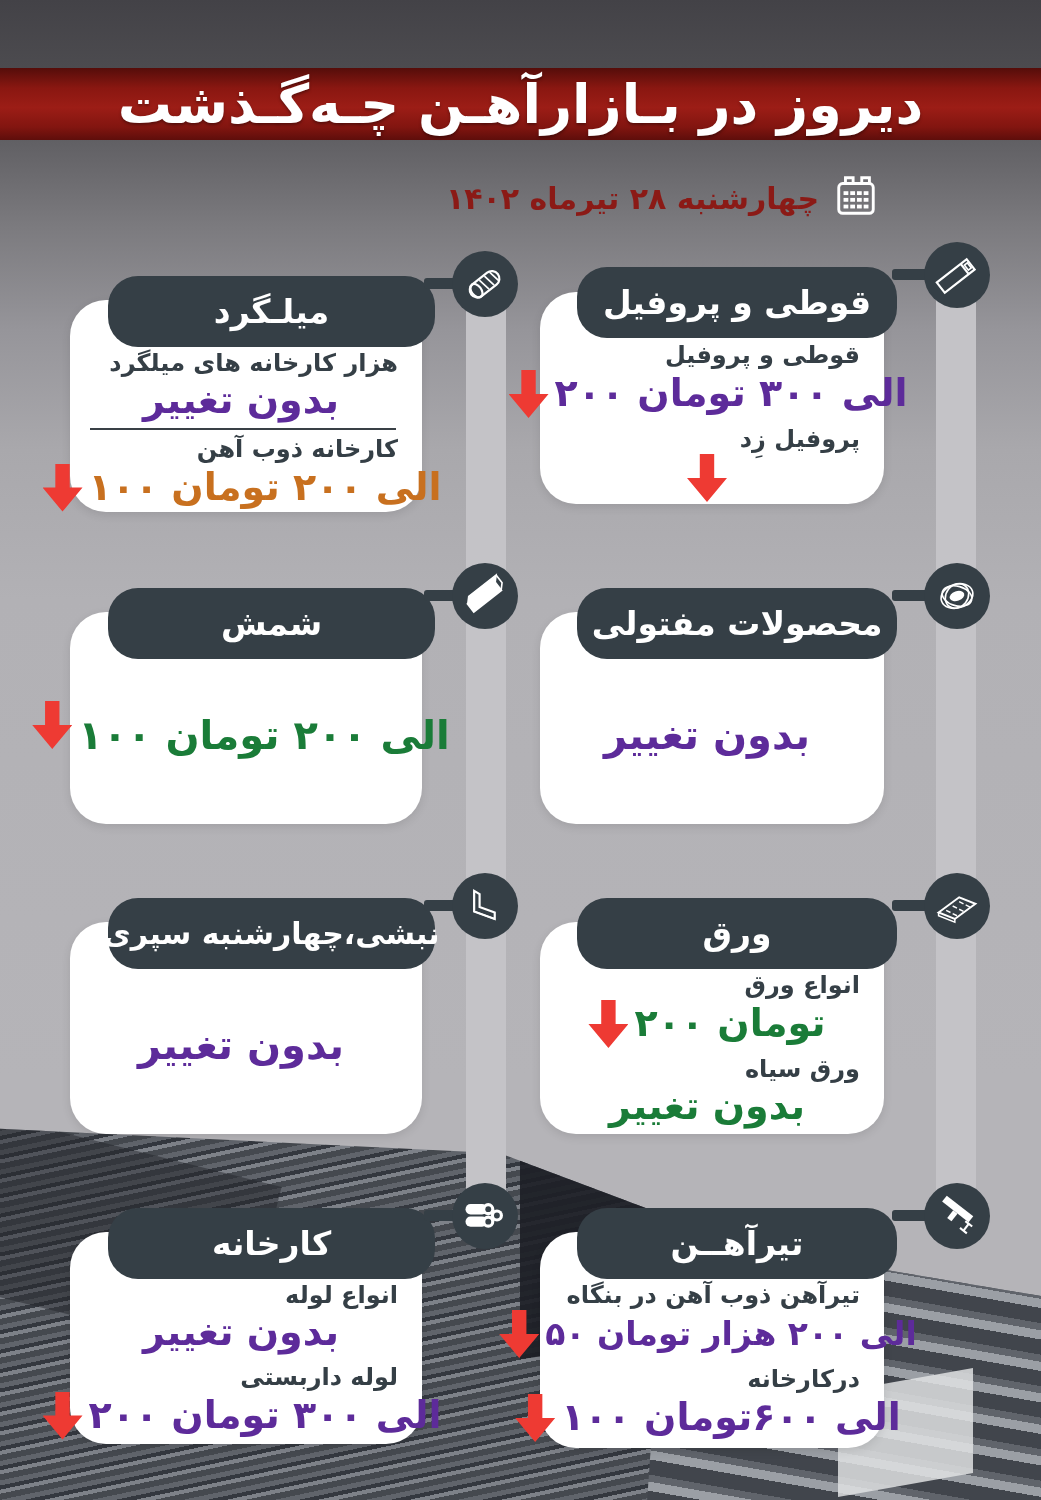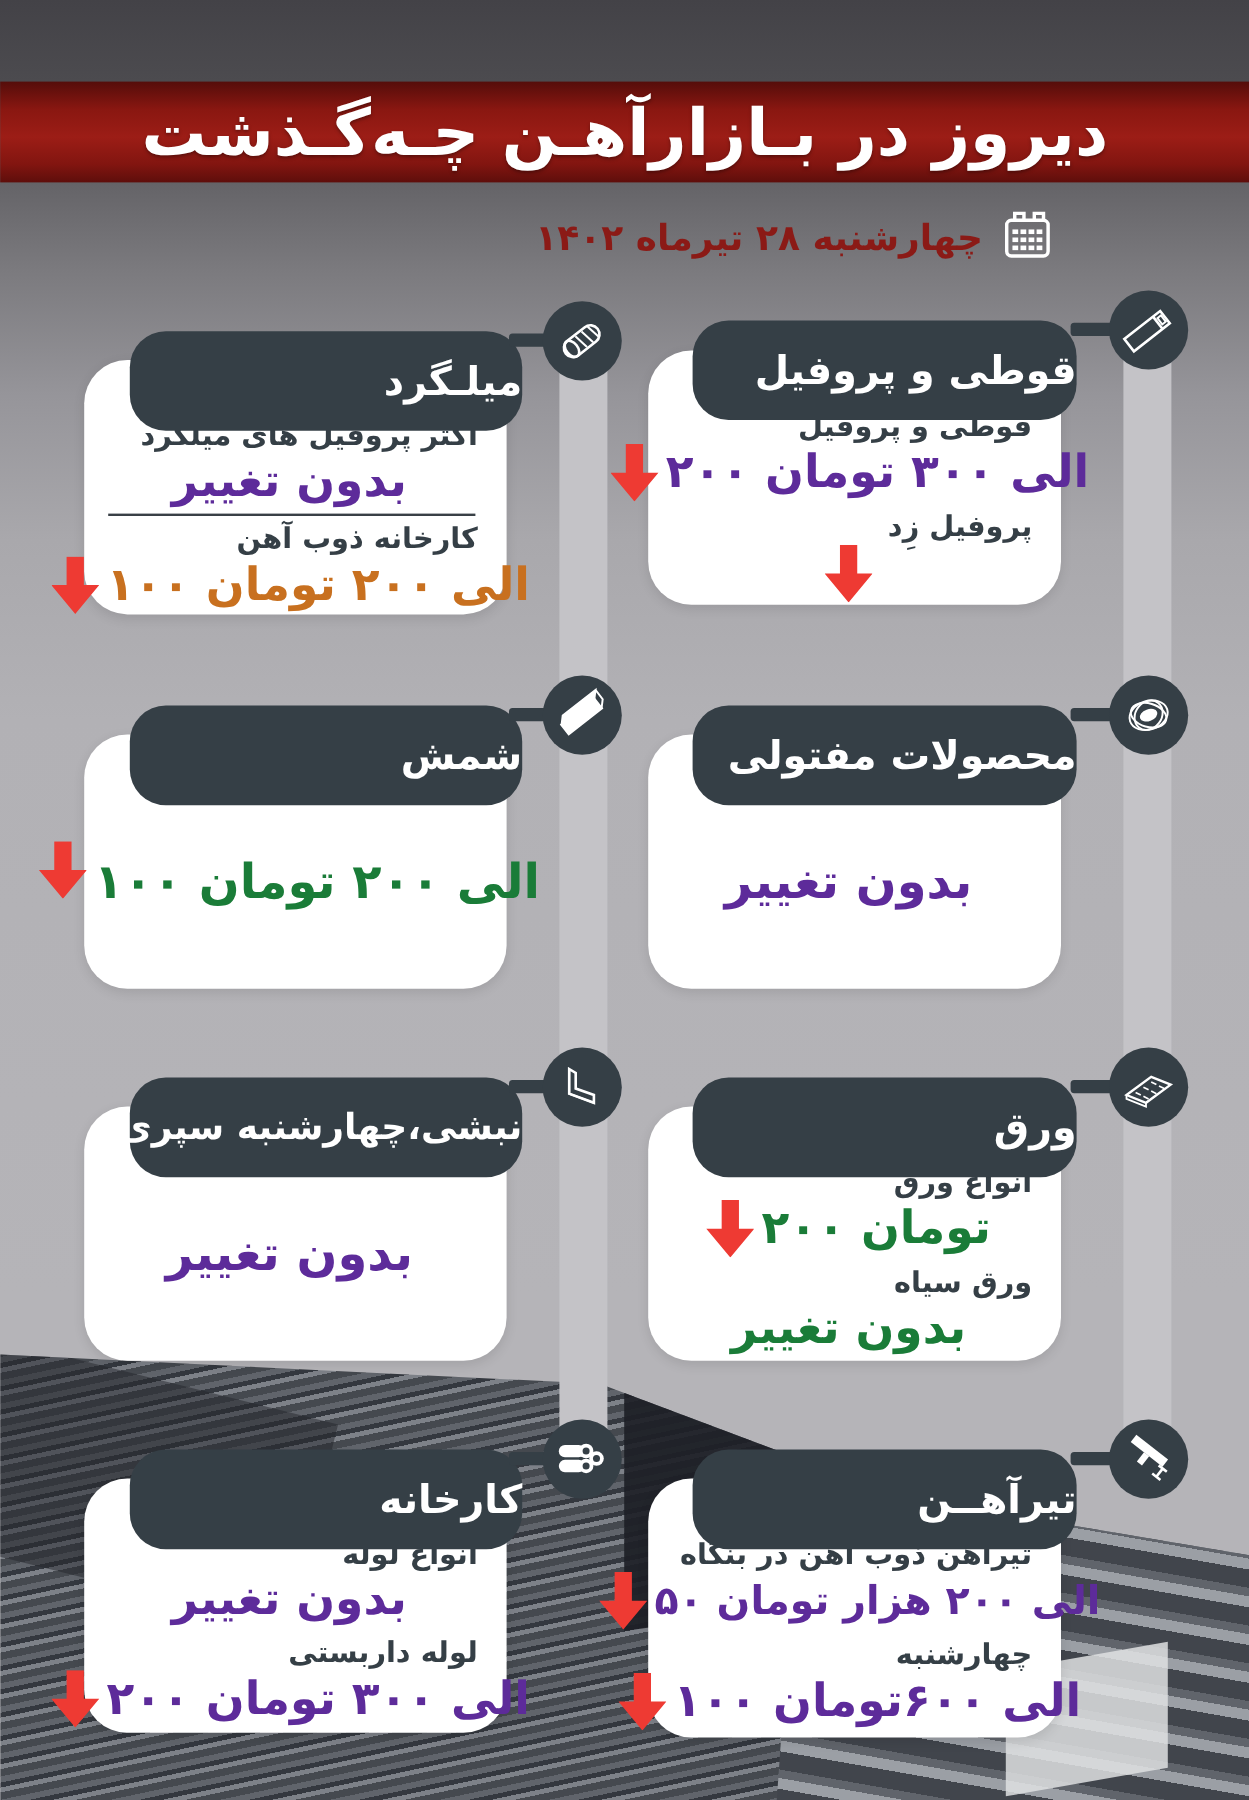--- a/index.html
+++ b/index.html
@@ -11,37 +11,37 @@
   
   .photo{position:absolute;left:0;top:1092px;width:1041px;height:408px;z-index:0;
     background:repeating-linear-gradient(168deg,#60646b 0 5px,#34383f 5px 9px,#7d8188 9px 13px,#45494f 13px 19px);
     clip-path:polygon(0 9%,48% 15%,72% 38%,100% 50%,100% 100%,0 100%);}
   .photo .shade1{position:absolute;left:520px;top:28px;width:345px;height:215px;background:#1d2026;transform:skewY(-8deg);opacity:.92;}
   .photo .shade2{position:absolute;left:-45px;top:55px;width:310px;height:175px;background:#23262c;transform:rotate(14deg);opacity:.5;}
   .photo .rightstack{position:absolute;left:655px;top:168px;width:420px;height:270px;transform:rotate(4deg);
     background:repeating-linear-gradient(186deg,#9b9fa5 0 9px,#41454c 9px 24px,#60646b 24px 31px);}
   .photo .bright{position:absolute;left:838px;top:288px;width:135px;height:105px;background:#dfe0e2;transform:skewY(-10deg);opacity:.85;}
   
-  .titleband{position:absolute;left:0;top:68px;width:100%;height:84px;z-index:2;
+  .titleband{position:absolute;left:0;top:68px;width:100%;height:72px;z-index:2;
     background:linear-gradient(180deg,#550d0a 0%,#8a1711 28%,#9c1d16 55%,#821510 82%,#5e0e0b 100%);
     display:flex;align-items:center;justify-content:center;}
   .titleband .t{color:#fff;font-size:54px;font-weight:800;letter-spacing:-1px;white-space:nowrap;
     text-shadow:0 2px 3px rgba(0,0,0,.35);}
   .dateline{position:absolute;top:170px;right:162px;height:56px;z-index:2;display:flex;direction:rtl;align-items:center;gap:14px;}
   .dateline .d{color:#8b1a16;font-size:30px;font-weight:800;white-space:nowrap;}
   
   .stripe{position:absolute;width:40px;background:#c4c3c7;z-index:1;border-radius:4px;}
   .stripe.left{left:466px;top:284px;height:944px;}
   .stripe.right{left:936px;top:276px;height:952px;}
   
   .card *{box-sizing:border-box;}
   .body{position:absolute;background:#fff;border-radius:36px;z-index:2;direction:rtl;
     padding:48px 24px 8px 14px;box-shadow:0 3px 10px rgba(0,0,0,.10);}
-  .tab{position:absolute;height:83px;background:#353f46;border-radius:30px;z-index:3;
-    display:flex;align-items:center;}
+  .tab{position:absolute;height:71px;background:#353f46;border-radius:30px;z-index:3;
+    display:flex;align-items:center;justify-content:center;}
   .tab .tt{color:#fff;font-size:33px;font-weight:800;white-space:nowrap;}
   .connector{position:absolute;height:11px;background:#353f46;z-index:3;border-radius:3px;}
   .circle{position:absolute;width:66px;height:66px;border-radius:50%;background:#353f46;z-index:4;
     display:flex;align-items:center;justify-content:center;}
   .circle svg{width:52px;height:52px;}
   
   .Lbody{left:70px;width:352px;height:212px;}
   .Ltab{left:108px;width:327px;}
   .Lcirc{left:452px;}
   .Lconn{left:424px;width:42px;}
@@ -110,21 +110,21 @@
       </svg>
     </span>
     <span class="d">چهارشنبه ۲۸ تیرماه ۱۴۰۲</span>
   </div>
 
   <div class="stripe left"></div>
   <div class="stripe right"></div>
 
   <div class="card r1L">
     <div class="body Lbody">
-      <div class="lbl">اکثر پروفیل های میلگرد</div>
+      <div class="lbl">هزار کارخانه های میلگرد</div>
       <div class="val purple" style="text-align:center">بدون تغییر</div>
       <hr class="divider">
       <div class="lbl">کارخانه ذوب آهن</div>
       <div class="vrow spread">
         <span class="arrow"></span>
         <span class="val orange">۱۰۰ الی ۲۰۰ تومان</span>
       </div>
     </div>
     <div class="tab Ltab">
       <span class="tt">میلـگرد</span>
@@ -281,21 +281,21 @@
     </div>
   </div>
 
   <div class="card r4">
     <div class="body Rbody r4R-body">
       <div class="lbl">تیرآهن ذوب آهن در بنگاه</div>
       <div class="vrow spread">
         <span class="arrow"></span>
         <span class="val sm purple">۵۰ الی ۲۰۰ هزار تومان</span>
       </div>
-      <div class="lbl mt">چهارشنبه</div>
+      <div class="lbl mt">درکارخانه</div>
       <div class="vrow spread">
         <span class="arrow"></span>
         <span class="val purple">۱۰۰ الی ۶۰۰تومان</span>
       </div>
     </div>
     <div class="tab Rtab">
       <span class="tt">تیرآهــن</span>
     </div>
     <div class="connector Rconn"></div>
     <div class="circle Rcirc">

